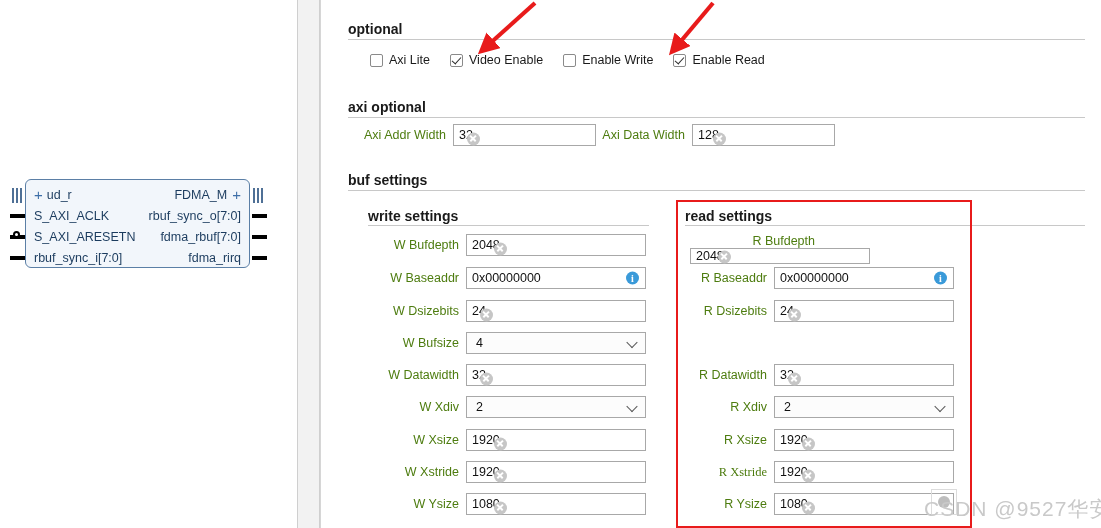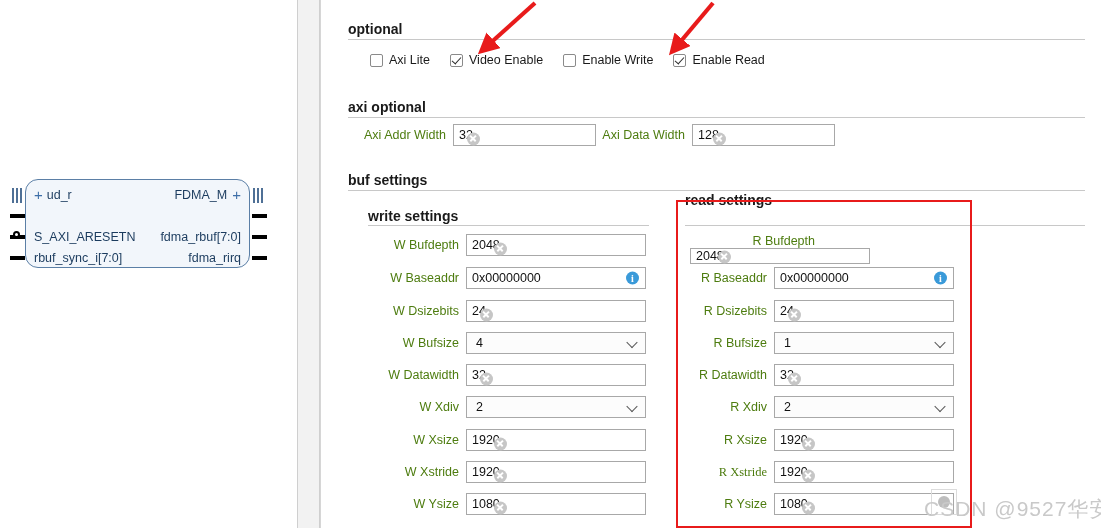--- a/index.html
+++ b/index.html
@@ -21,21 +21,21 @@
     position: absolute; left: 0; top: 0;
     width: 297px; height: 528px;
     background: #ffffff;
   }
   .ip-block {
     position: absolute;
     left: 25px; top: 179px;
     width: 225px; height: 89px;
     background: #f2f6fb;
     border: 1.6px solid #5b7fa6;
-    border-radius: 13px;
+    border-radius: 6px;
   }
   .ip-row {
     position: absolute;
     left: 0; right: 0;
     height: 22px;
     font-size: 12.5px;
     color: #1b3b5e;
     line-height: 22px;
     white-space: nowrap;
   }
@@ -288,20 +288,24 @@
 
     <div class="ip-block">
       <div class="ip-row" style="top:4px;">
         <span class="lft">
           <span class="plus">+</span><span>ud_r</span>
         </span>
         <span class="rgt">
           <span>FDMA_M</span><span class="plus plus-r">+</span>
         </span>
       </div>
+      <div class="ip-row" style="top:25px;">
+        <span class="lft">S_AXI_ACLK</span>
+        <span class="rgt">rbuf_sync_o[7:0]</span>
+      </div>
       <div class="ip-row" style="top:46px;">
         <span class="lft">S_AXI_ARESETN</span>
         <span class="rgt">fdma_rbuf[7:0]</span>
       </div>
       <div class="ip-row" style="top:67px;">
         <span class="lft">rbuf_sync_i[7:0]</span>
         <span class="rgt">fdma_rirq</span>
       </div>
     </div>
   </div>
@@ -414,21 +418,21 @@
       </span>
     </div>
     <div class="fld" style="left:52px; top:493px;">
       <span class="fld-label" style="width:84px;">W Ysize</span>
       <span class="fld-input" style="width:180px;">
         <span class="val">1080</span>
         <span class="ico ico-clear"></span>
       </span>
     </div>
 
-    <div class="sec-title" style="left:355px; top:192px;">read settings</div>
+    <div class="sec-title" style="left:355px; top:208px;">read settings</div>
     <div class="sec-rule" style="left:355px; top:225px; width:400px;"></div>
 
     <div class="fld" style="left:360px; top:234px;flex-direction:column;">
       <span class="fld-label" style="width:84px;">R Bufdepth</span>
       <span class="fld-input" style="width:180px;">
         <span class="val">2048</span>
         <span class="ico ico-clear"></span>
       </span>
     </div>
     <div class="fld" style="left:360px; top:267px;">
@@ -436,27 +440,20 @@
       <span class="fld-input" style="width:180px;">
         <span class="val">0x00000000</span>
         <span class="ico ico-info">i</span>
       </span>
     </div>
     <div class="fld" style="left:360px; top:300px;">
       <span class="fld-label" style="width:84px;">R Dsizebits</span>
       <span class="fld-input" style="width:180px;">
         <span class="val">24</span>
         <span class="ico ico-clear"></span>
-      </span>
-    </div>
-    <div class="fld" style="left:360px; top:332px;">
-      <span class="fld-label" style="width:84px;">R Bufsize</span>
-      <span class="fld-input combo" style="width:180px;">
-        <span class="val">1</span>
-        <span class="ico ico-chev"></span>
       </span>
     </div>
     <div class="fld" style="left:360px; top:364px;">
       <span class="fld-label" style="width:84px;">R Datawidth</span>
       <span class="fld-input" style="width:180px;">
         <span class="val">32</span>
         <span class="ico ico-clear"></span>
       </span>
     </div>
     <div class="fld" style="left:360px; top:396px;">

